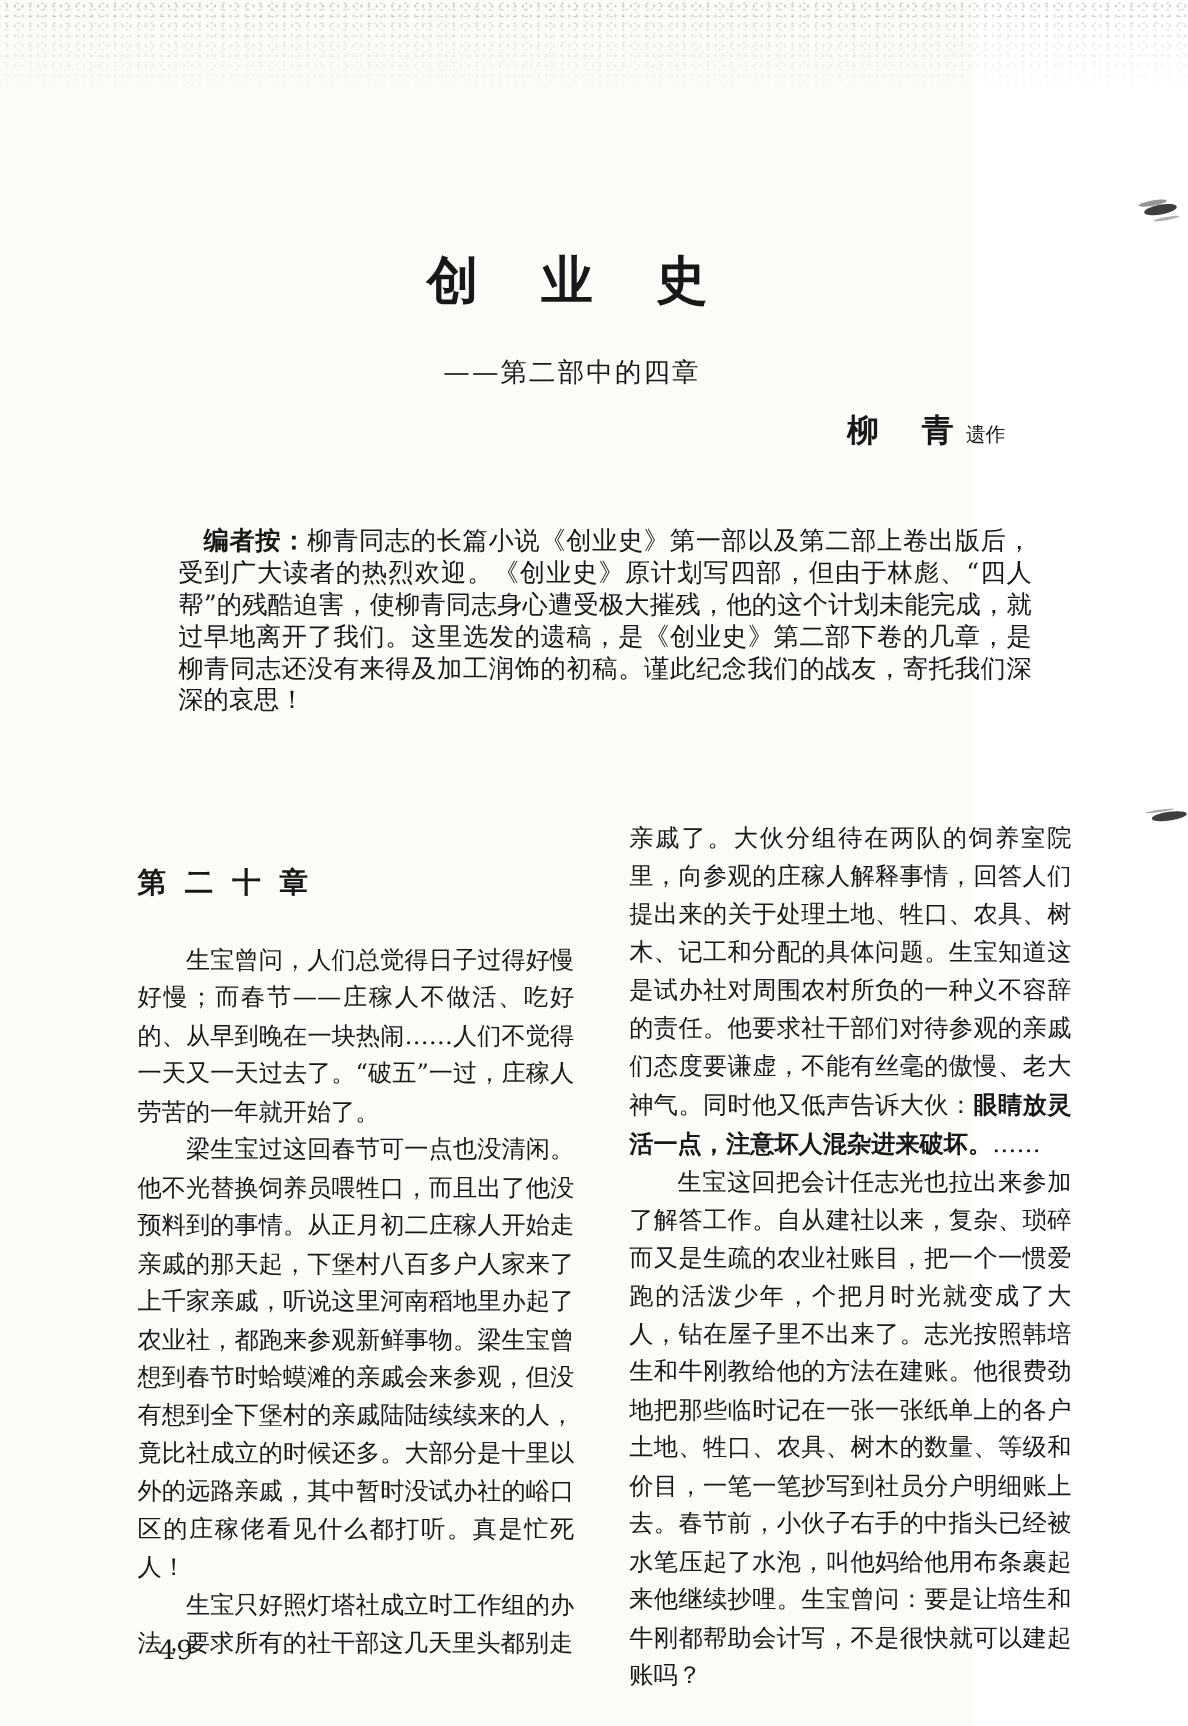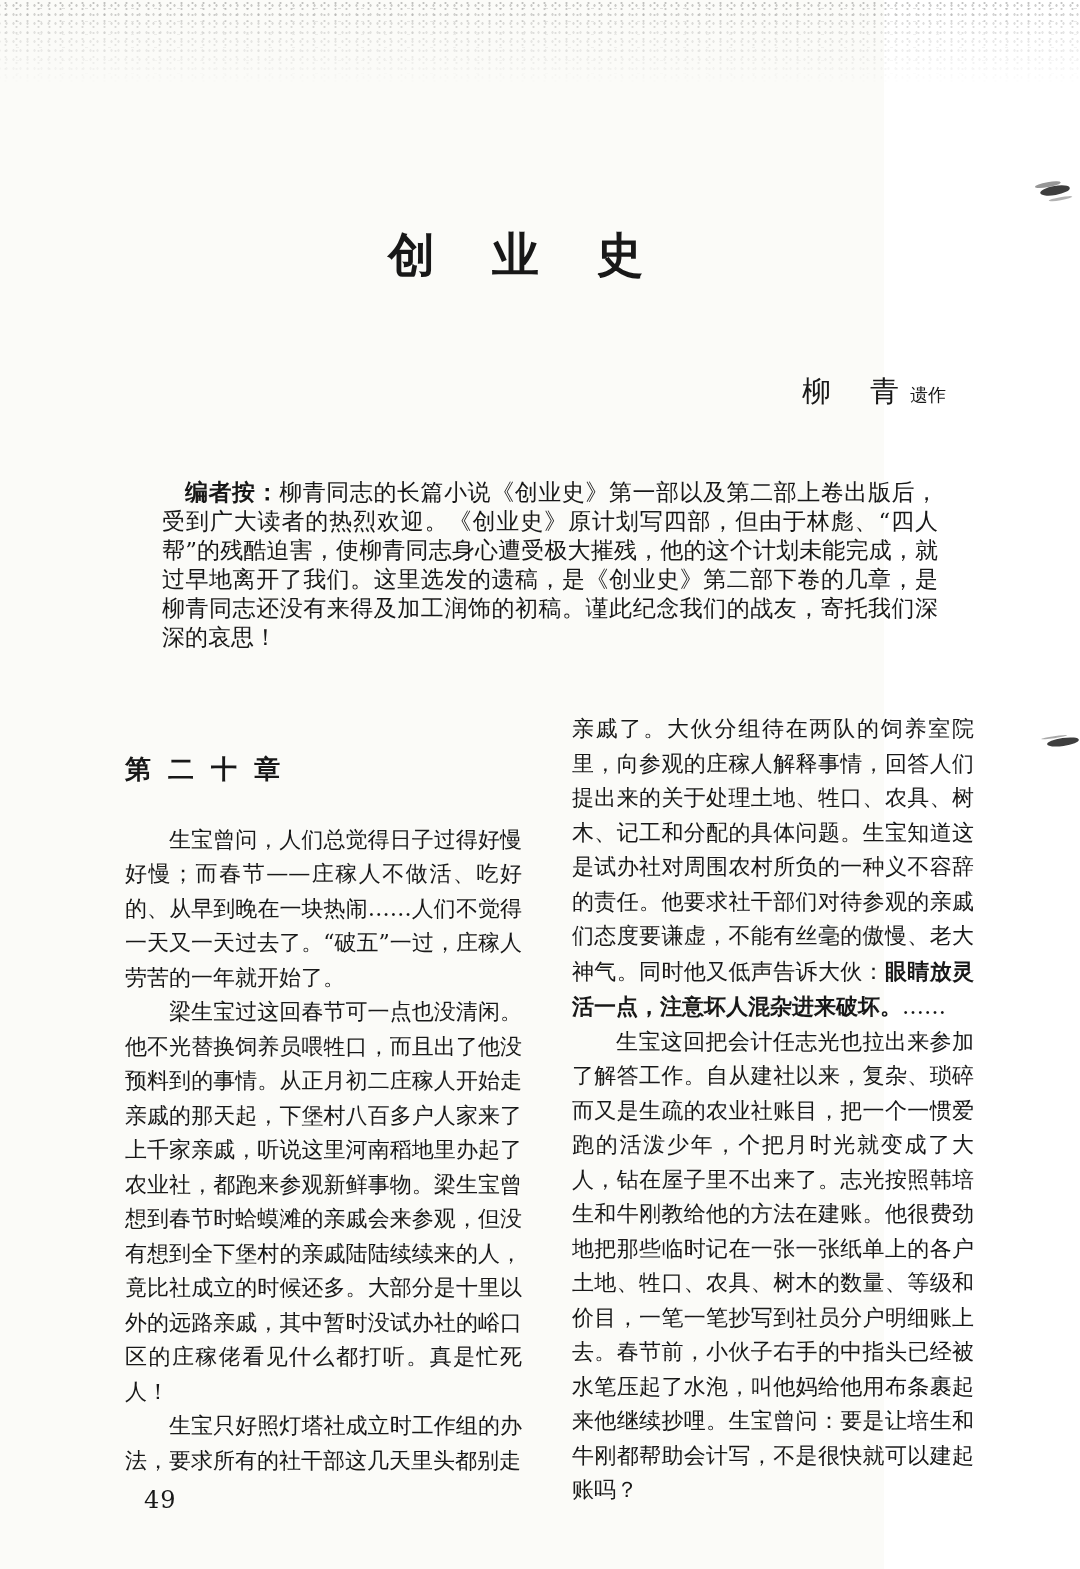--- a/index.html
+++ b/index.html
@@ -62,24 +62,23 @@
     font-size: 24px;
     letter-spacing: 2px;
   }
   .author-line {
     position: absolute;
     top: 372px; left: 770px;
     white-space: nowrap;
   }
   .author-name {
     font-size: 29px;
-    font-weight: normal;
+    font-weight: bold;
     letter-spacing: 5px;
     white-space: pre;
-    margin-left: 32px;
   }
   .author-suffix {
     font-size: 18px;
     margin-left: 6px;
   }
   .editor-note {
     position: absolute;
     left: 162px; top: 478px;
     width: 776px;
     font-size: 23px;
@@ -91,20 +90,21 @@
   .note-label {
     font-weight: bold;
     font-family: "DejaVu Sans", "Liberation Sans", sans-serif;
   }
   .col {
     position: absolute;
     font-size: 22px;
     line-height: 34.5px;
     text-align: justify;
     word-break: break-all;
+    margin-top: 34px;
   }
   .col-left { left: 125px; top: 752px; width: 397px; }
   .col-right { left: 572px; top: 712px; width: 402px; }
   .chapter {
     margin: 0 0 36px 0;
     font-size: 26px;
     font-weight: bold;
     letter-spacing: 4px;
     font-family: "DejaVu Sans", "Liberation Sans", sans-serif;
     white-space: pre;
@@ -123,20 +123,21 @@
 <body>
 
 <div class="page">
 
   <div class="scan-noise"></div>
   <div class="smudge smudge-1"></div>
   <div class="smudge smudge-2"></div>
 
   <h1 class="title">创　业　史</h1>
 
+  <div class="subtitle">——第二部中的四章</div>
 
   <div class="author-line">
     <span class="author-name">柳　青</span><span class="author-suffix">遗作</span>
   </div>
 
   <div class="editor-note">
     <p><span class="note-label">编者按：</span><span>柳青同志的长篇小说《创业史》第一部以及第二部上卷出版后，受到广大读者的热烈欢迎。《创业史》原计划写四部，但由于林彪、“四人帮”的残酷迫害，使柳青同志身心遭受极大摧残，他的这个计划未能完成，就过早地离开了我们。这里选发的遗稿，是《创业史》第二部下卷的几章，是柳青同志还没有来得及加工润饰的初稿。谨此纪念我们的战友，寄托我们深深的哀思！</span></p>
   </div>
 
   <div class="col col-left">

